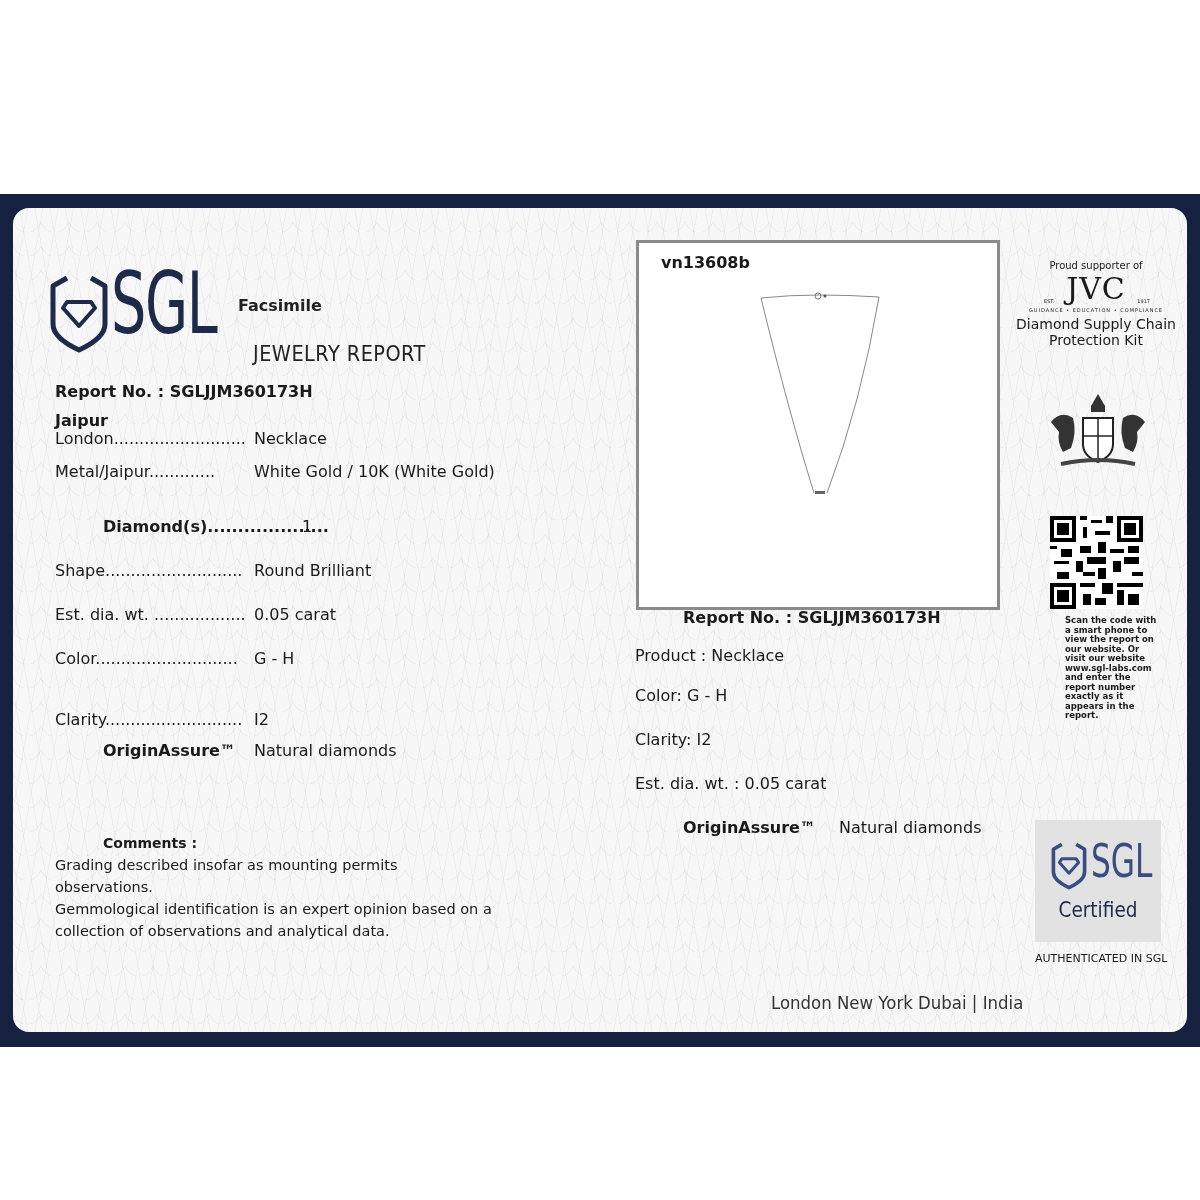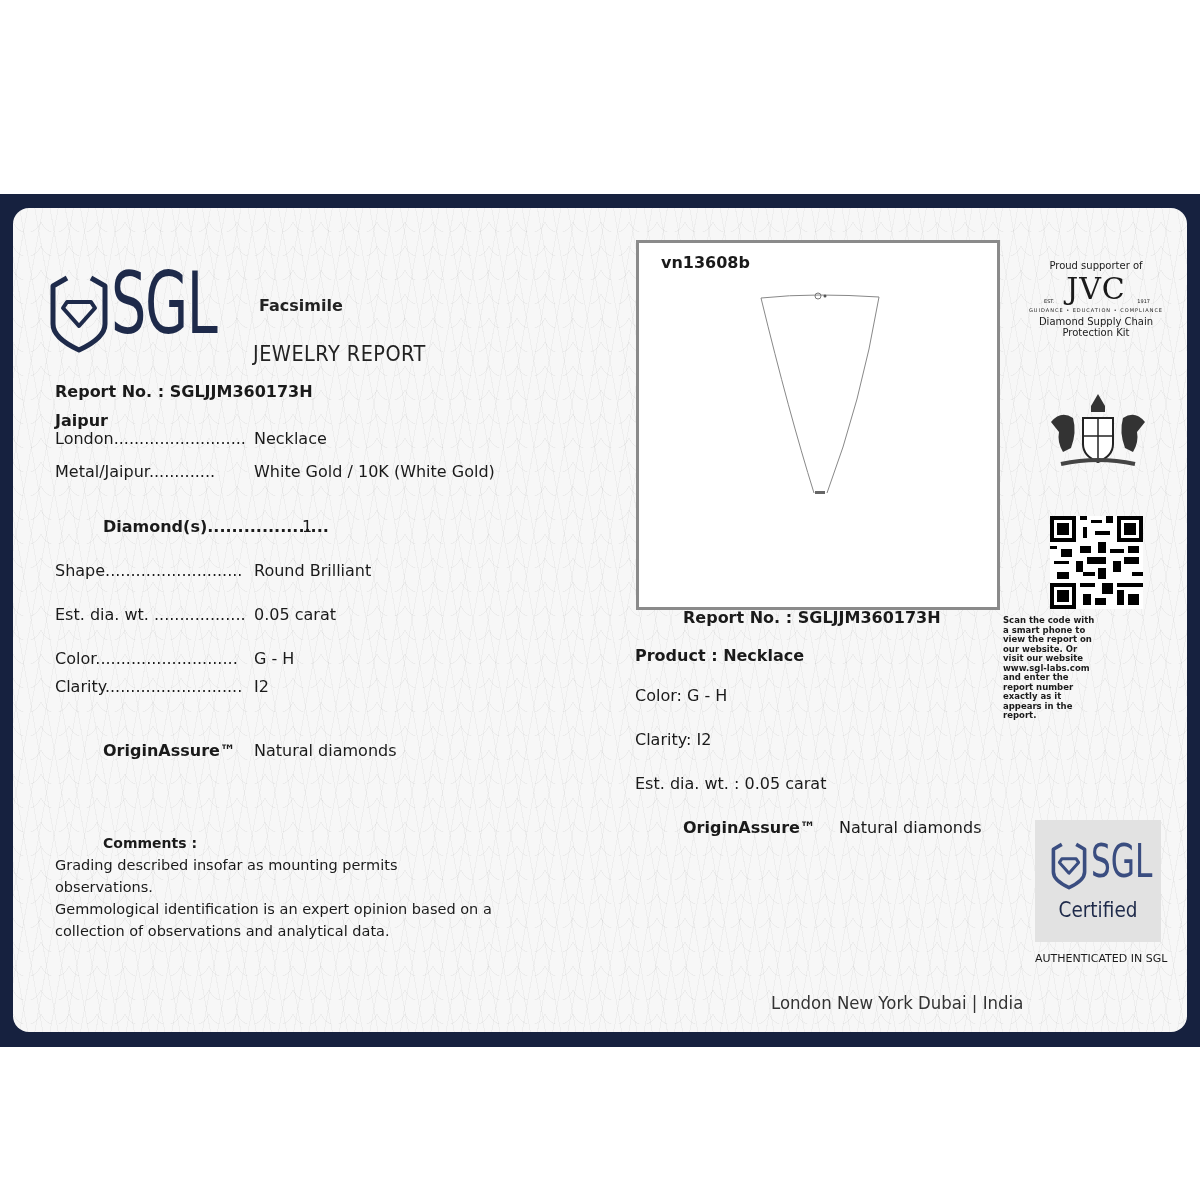--- a/index.html
+++ b/index.html
@@ -10,41 +10,41 @@
            background-color:#f7f7f7;
            background-image:
              radial-gradient(ellipse 18px 26px at 50% 0%, transparent 92%, rgba(0,0,0,0.06) 94%, transparent 98%),
              repeating-linear-gradient(100deg, transparent 0 14px, rgba(0,0,0,0.035) 14px 15px),
              repeating-linear-gradient(80deg, transparent 0 14px, rgba(0,0,0,0.035) 14px 15px);
            background-size: 28px 24px, auto, auto; }
   .abs { position:absolute; }
   .logo { left:36px; top:60px; width:190px; height:92px; }
   .logo-text { position:absolute; left:62px; top:-8px; font-family:"DejaVu Sans Condensed","DejaVu Sans",sans-serif;
                font-size:86px; color:#1e2a4a; letter-spacing:-2px; transform:scaleX(0.72); transform-origin:left top; line-height:1; }
-  .facsimile { left:246px; top:88px; font-size:16px; font-weight:bold; color:#222; }
+  .facsimile { left:225px; top:88px; font-size:16px; font-weight:bold; color:#222; }
   .report-title { left:240px; top:134px; font-size:21px; color:#222; letter-spacing:0.5px; transform:scaleX(0.92); transform-origin:left top; }
   .bold { font-weight:bold;margin-left:48px; }
   .title-report { left:42px; top:174px; font-size:16px; font-weight:bold; }
   .city { left:42px; top:203px; font-size:16px; font-weight:bold; }
   .row { position:absolute; left:42px; font-size:16px; white-space:nowrap; }
   .row .lbl { display:inline-block; }
   .row .val { position:absolute; left:199px; top:0; }
   .comments { left:42px; top:624px; width:440px; font-size:14.5px; line-height:22px; }
   .photo { left:623px; top:32px; width:358px; height:364px; background:#fff; border:3px solid #8a8a8a; }
   .photo-id { position:absolute; left:22px; top:10px; font-size:16px; font-weight:bold; }
   .rrow { position:absolute; left:622px; font-size:16px; white-space:nowrap; }
   .jvc { left:1003px; top:52px; width:160px; text-align:center; }
   .jvc .sup { font-size:10px; }
   .jvc .big { font-family:"DejaVu Serif", serif; font-size:30px; letter-spacing:1px; line-height:36px; }
   .jvc .est { position:absolute; top:27px; font-size:5px; }
   .jvc .tag { font-size:5px; letter-spacing:1px; }
-  .jvc .kit { font-size:10px; margin-top:3px; }
+  .jvc .kit { font-size:14px; margin-top:3px; }
   .crest { left:1030px; top:184px; width:110px; height:82px; }
   .qr { left:1037px; top:308px; width:93px; height:93px; background:#fff; }
-  .scan { left:990px; top:408px; width:96px; font-size:8.5px; font-weight:bold; line-height:9.5px; }
+  .scan { left:1052px; top:408px; width:96px; font-size:8.5px; font-weight:bold; line-height:9.5px; }
   .cert { left:1022px; top:612px; width:126px; height:122px; background:#e2e2e2; }
   .cert-text { position:absolute; left:0; width:126px; top:78px; text-align:center; font-size:21px; color:#1e2a4a;
                transform:scaleX(0.88); }
   .auth { left:1022px; top:744px; width:126px; text-align:center; font-size:11px; white-space:nowrap; }
   .cities { left:758px; top:784px; font-size:18px; color:#333; white-space:nowrap; transform:scaleX(0.92); transform-origin:left top; }
 </style>
 </head>
 <body>
 
 <div class="frame">
@@ -80,21 +80,21 @@
       <span class="val">Round Brilliant</span>
     </div>
     <div class="row" style="top:397px;">
       <span class="lbl">Est. dia. wt. ..................</span>
       <span class="val">0.05 carat</span>
     </div>
     <div class="row" style="top:441px;">
       <span class="lbl">Color............................</span>
       <span class="val">G - H</span>
     </div>
-    <div class="row" style="top:469px;text-decoration:underline;">
+    <div class="row" style="top:502px;text-decoration:underline;">
       <span class="lbl">Clarity...........................</span>
       <span class="val">I2</span>
     </div>
     <div class="row" style="top:533px;">
       <span class="lbl bold">OriginAssure™</span>
       <span class="val">Natural diamonds</span>
     </div>
 
     <div class="abs comments">
       <div class="bold" style="font-size:14px;">Comments :</div>
@@ -109,21 +109,21 @@
         <path d="M122 55 Q150 52 180 52 Q210 52 240 54" fill="none" stroke="#888" stroke-width="1"></path>
         <path d="M122 55 Q150 170 175 250" fill="none" stroke="#888" stroke-width="1"></path>
         <path d="M240 54 Q222 160 188 250" fill="none" stroke="#888" stroke-width="1"></path>
         <circle cx="179" cy="53" r="3" fill="none" stroke="#777" stroke-width="1"></circle>
         <circle cx="186" cy="53" r="1.5" fill="#555"></circle>
         <rect x="176" y="248" width="10" height="3" fill="#666"></rect>
       </svg>
     </div>
 
     <div class="rrow bold" style="top:400px;">Report No. : SGLJJM360173H</div>
-    <div class="rrow" style="top:438px;font-weight:bold;">Product : Necklace</div>
+    <div class="rrow" style="top:438px;">Product : Necklace</div>
     <div class="rrow" style="top:478px;">Color: G - H</div>
     <div class="rrow" style="top:522px;">Clarity: I2</div>
     <div class="rrow" style="top:566px;">Est. dia. wt. : 0.05 carat</div>
     <div class="rrow" style="top:610px;">
       <span class="bold">OriginAssure™</span>
       <span style="margin-left:18px;">Natural diamonds</span>
     </div>
 
     <div class="abs jvc">
       <div class="sup">Proud supporter of</div>

